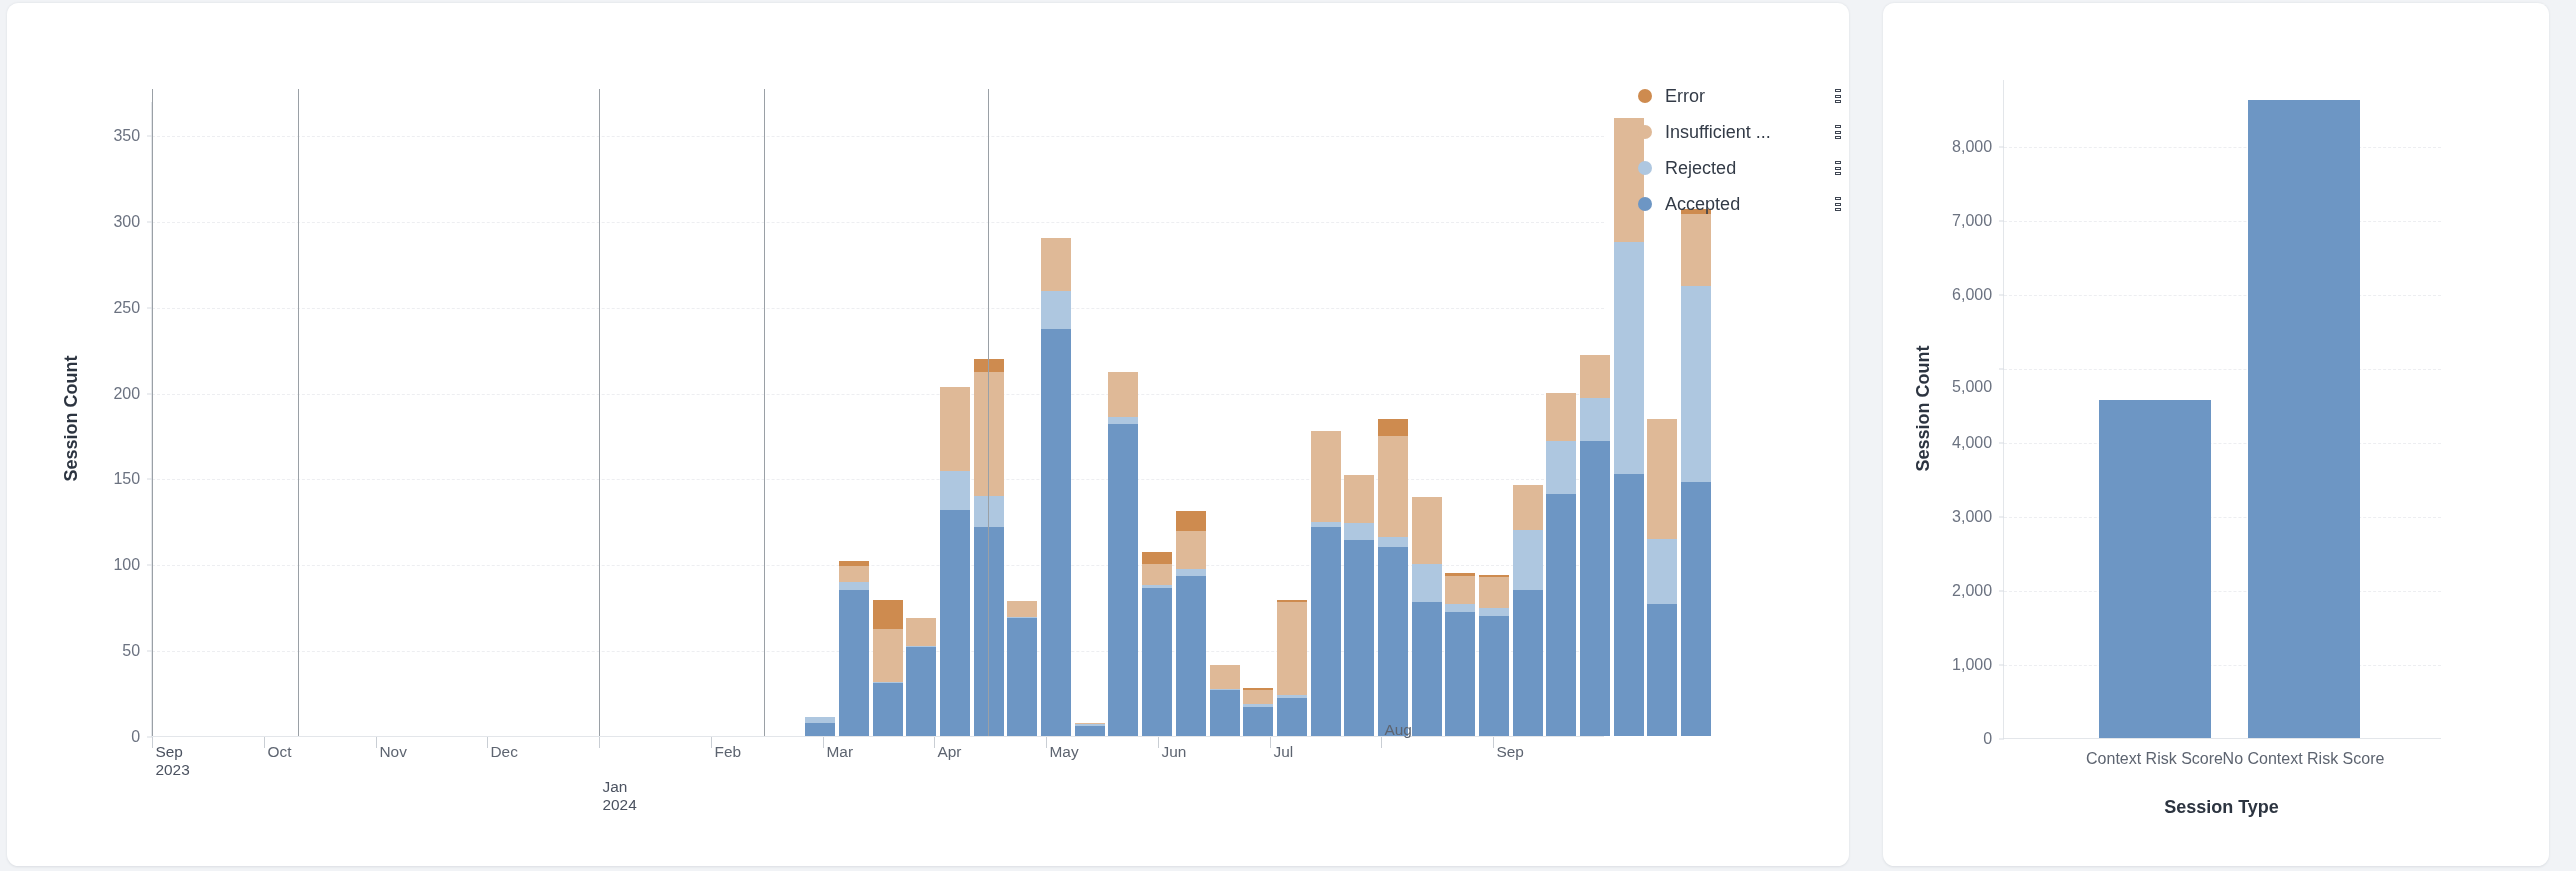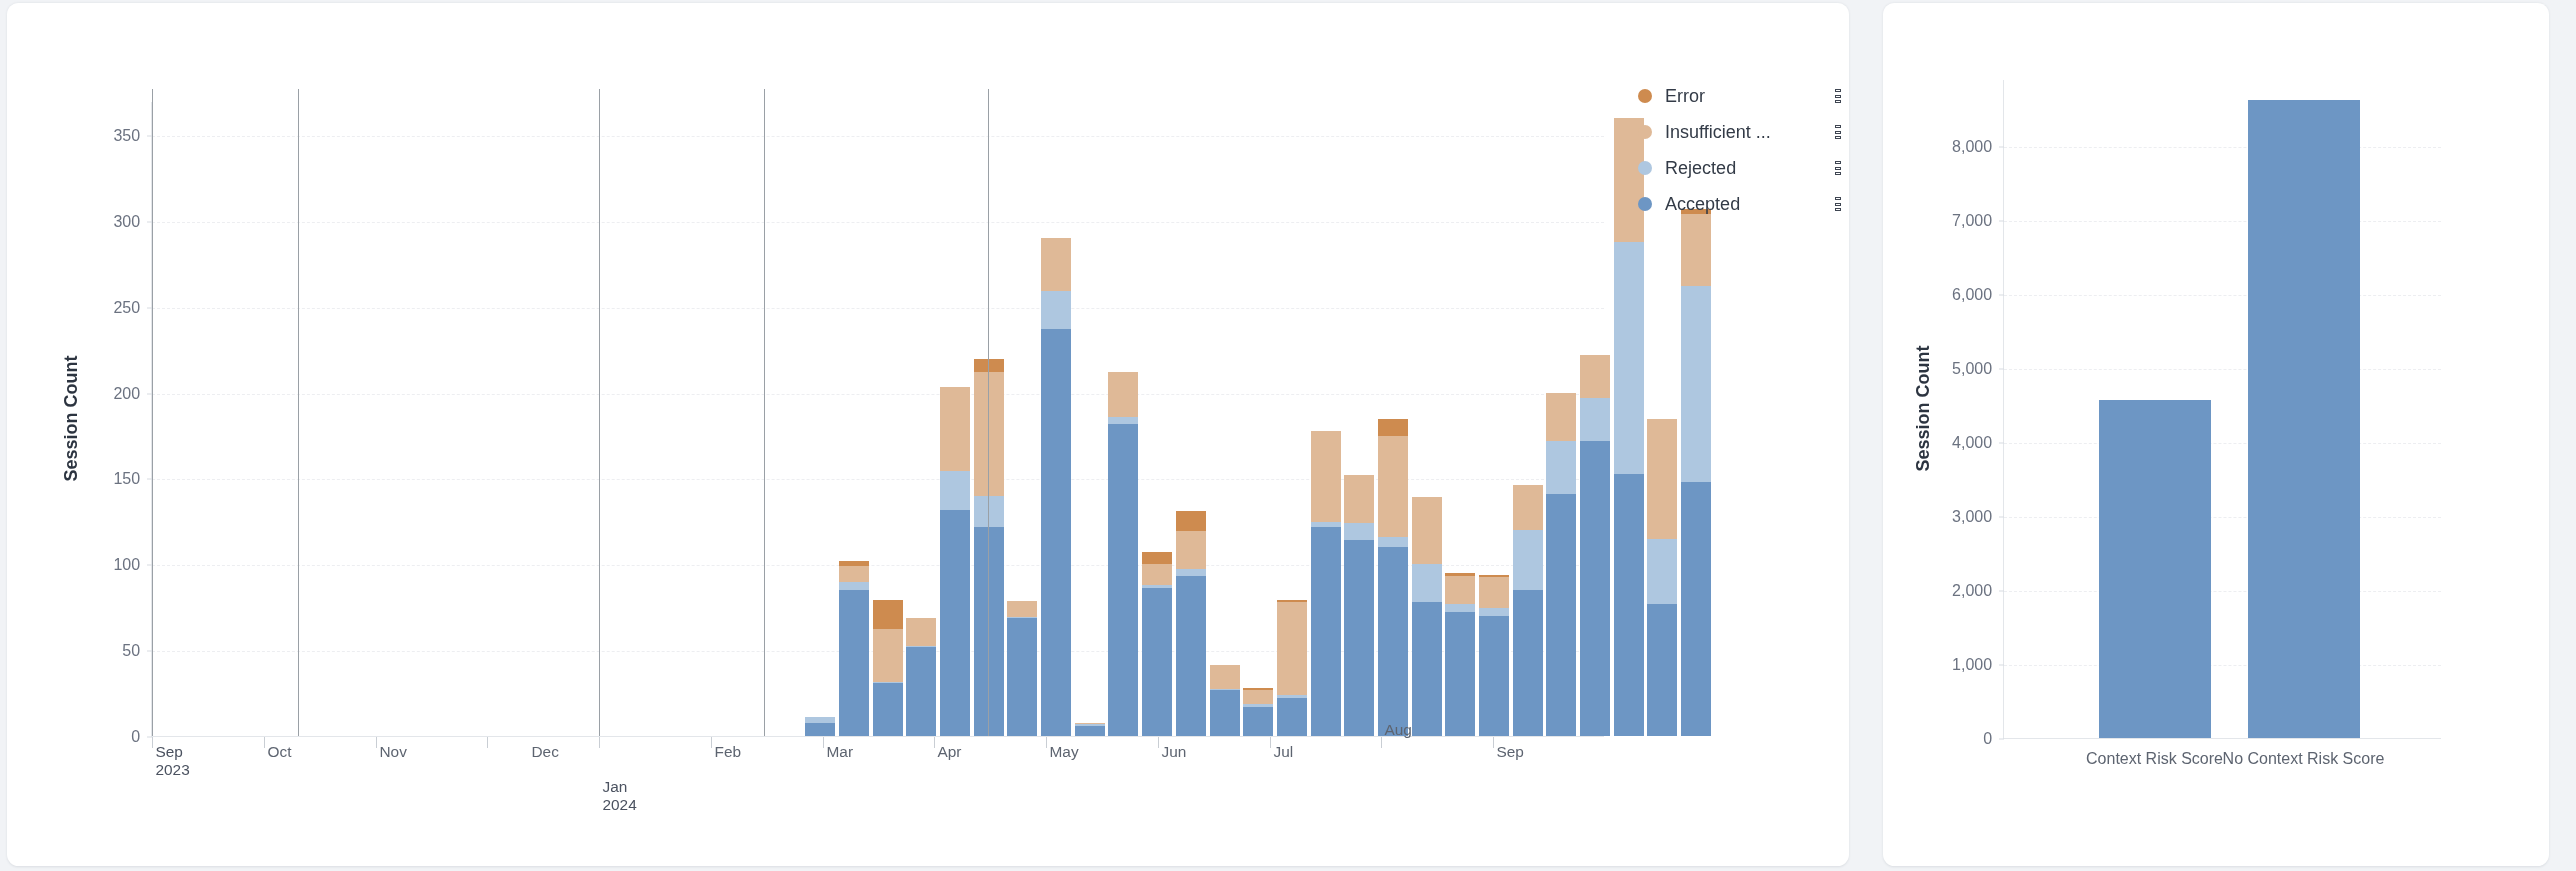--- a/index.html
+++ b/index.html
@@ -334,21 +334,21 @@
           </div>
           <div class="month-tick" style="left: 0px; top: 635px;"></div>
           <div class="month-label major" style="left: 0px; top: 641px;">Sep
 2023</div>
           <div class="vline" style="left: 0px;"></div>
           <div class="month-tick" style="left: 112px; top: 635px;"></div>
           <div class="month-label" style="left: 112px; top: 641px;">Oct</div>
           <div class="month-tick" style="left: 224px; top: 635px;"></div>
           <div class="month-label" style="left: 224px; top: 641px;">Nov</div>
           <div class="month-tick" style="left: 335px; top: 635px;"></div>
-          <div class="month-label" style="left: 335px; top: 641px; margin-left: 41px;">Dec</div>
+          <div class="month-label" style="left: 335px; top: 641px;">Dec</div>
           <div class="month-tick" style="left: 447px; top: 635px;"></div>
           <div class="month-label major" style="left: 447px; top: 676px;">Jan
 2024</div>
           <div class="vline" style="left: 447px;"></div>
           <div class="month-tick" style="left: 559px; top: 635px;"></div>
           <div class="month-label" style="left: 559px; top: 641px;">Feb</div>
           <div class="month-tick" style="left: 671px; top: 635px;"></div>
           <div class="month-label" style="left: 671px; top: 641px;">Mar</div>
           <div class="month-tick" style="left: 782px; top: 635px;"></div>
           <div class="month-label" style="left: 782px; top: 641px;">Apr</div>
@@ -422,33 +422,34 @@
           <div class="ytick-mark" style="top: 511px;"></div>
           <div class="ytick" style="top: 511px;">2,000</div>
           <div class="gridline" style="top: 437px;"></div>
           <div class="ytick-mark" style="top: 437px;"></div>
           <div class="ytick" style="top: 437px;">3,000</div>
           <div class="gridline" style="top: 363px;"></div>
           <div class="ytick-mark" style="top: 363px;"></div>
           <div class="ytick" style="top: 363px;">4,000</div>
           <div class="gridline" style="top: 289px;"></div>
           <div class="ytick-mark" style="top: 289px;"></div>
-          <div class="ytick" style="top: 289px;">5,000</div>
+          <div class="ytick" style="top: 307px;">5,000</div>
           <div class="gridline" style="top: 215px;"></div>
           <div class="ytick-mark" style="top: 215px;"></div>
           <div class="ytick" style="top: 215px;">6,000</div>
           <div class="gridline" style="top: 141px;"></div>
           <div class="ytick-mark" style="top: 141px;"></div>
           <div class="ytick" style="top: 141px;">7,000</div>
           <div class="gridline" style="top: 67px;"></div>
           <div class="ytick-mark" style="top: 67px;"></div>
           <div class="ytick" style="top: 67px;">8,000</div>
           <div class="rbar" style="left: 95px; width: 112px; height: 338px; background: rgb(109, 150, 196);"></div>
           <div class="xcat" style="left: 151px; top: 670px;">Context Risk Score</div>
           <div class="rbar" style="left: 244px; width: 112px; height: 638px; background: rgb(109, 150, 196);"></div>
           <div class="xcat" style="left: 300px; top: 670px;">No Context Risk Score</div>
         </div>
       <div class="axis-title-y" id="rightYTitle" style="left: -201px; top: 318px; width: 243px; text-align: center;">Session Count</div>
+      <div class="axis-title-x" id="rightXTitle" style="left: 0px; top: 717px; width: 438px;">Session Type</div>
     </div>
   </div>
 
 </div>
 
 
 </body></html>

